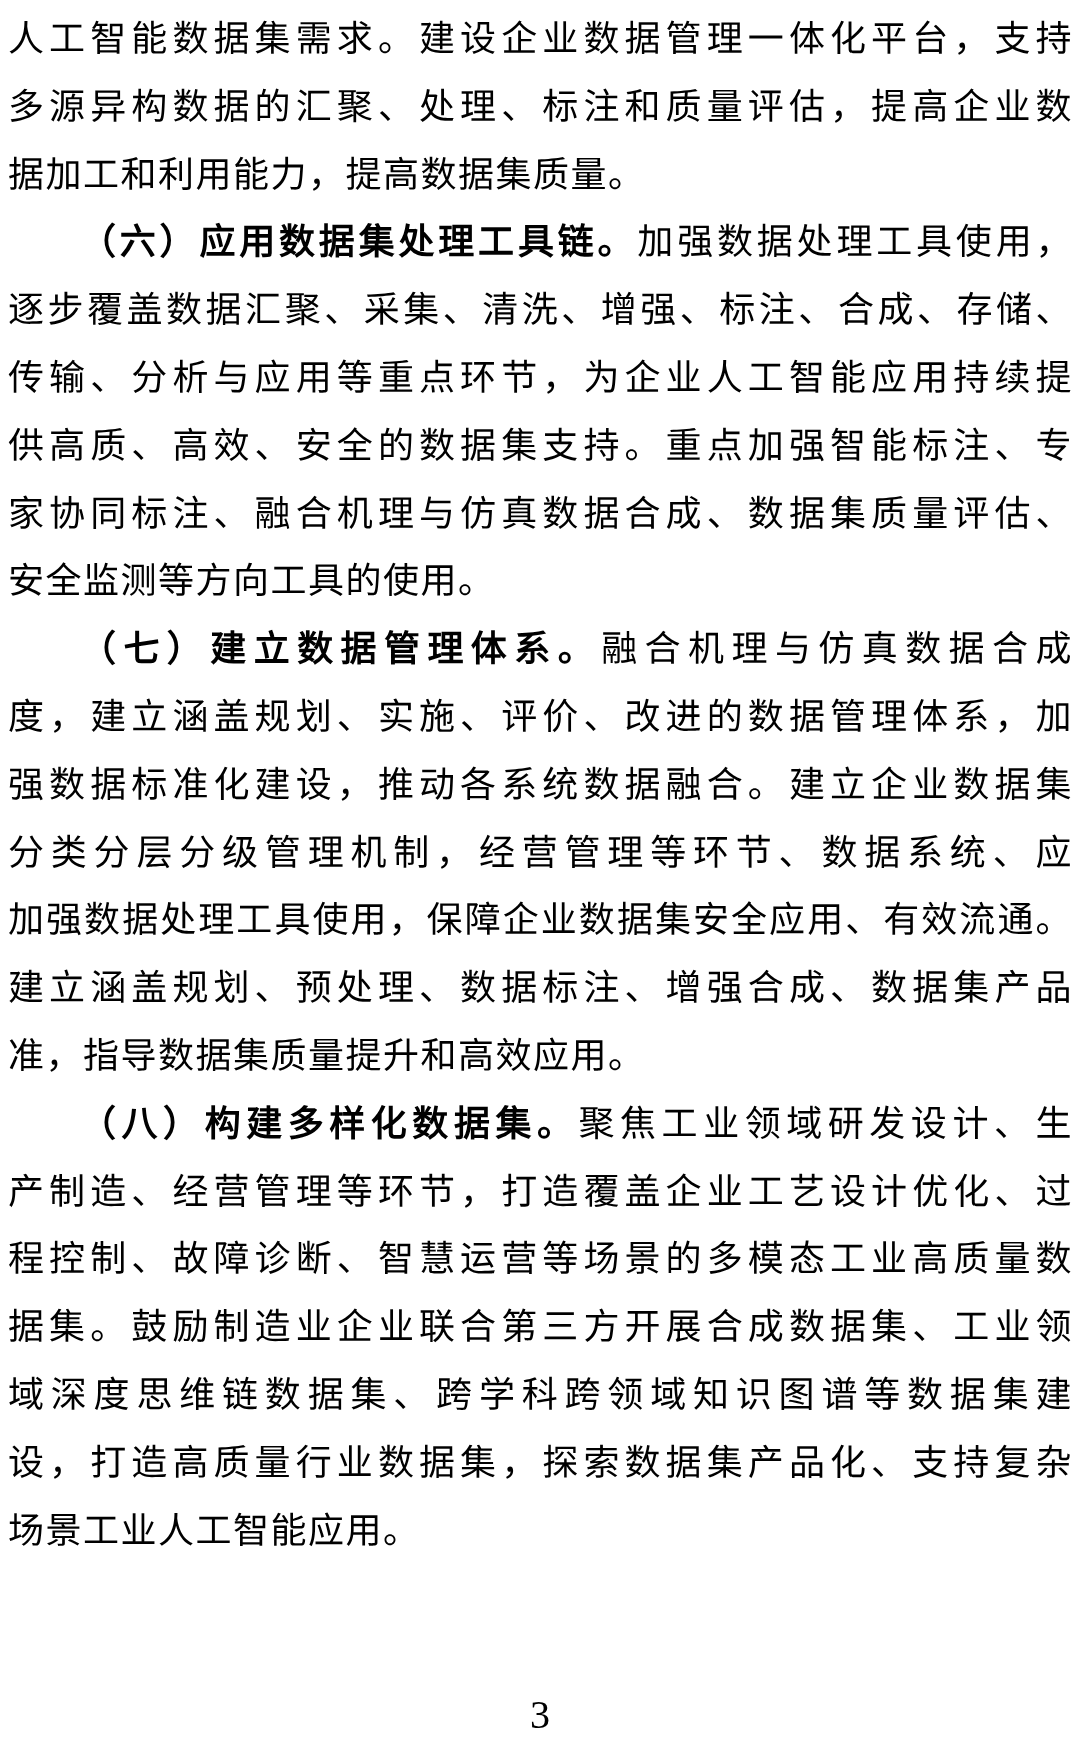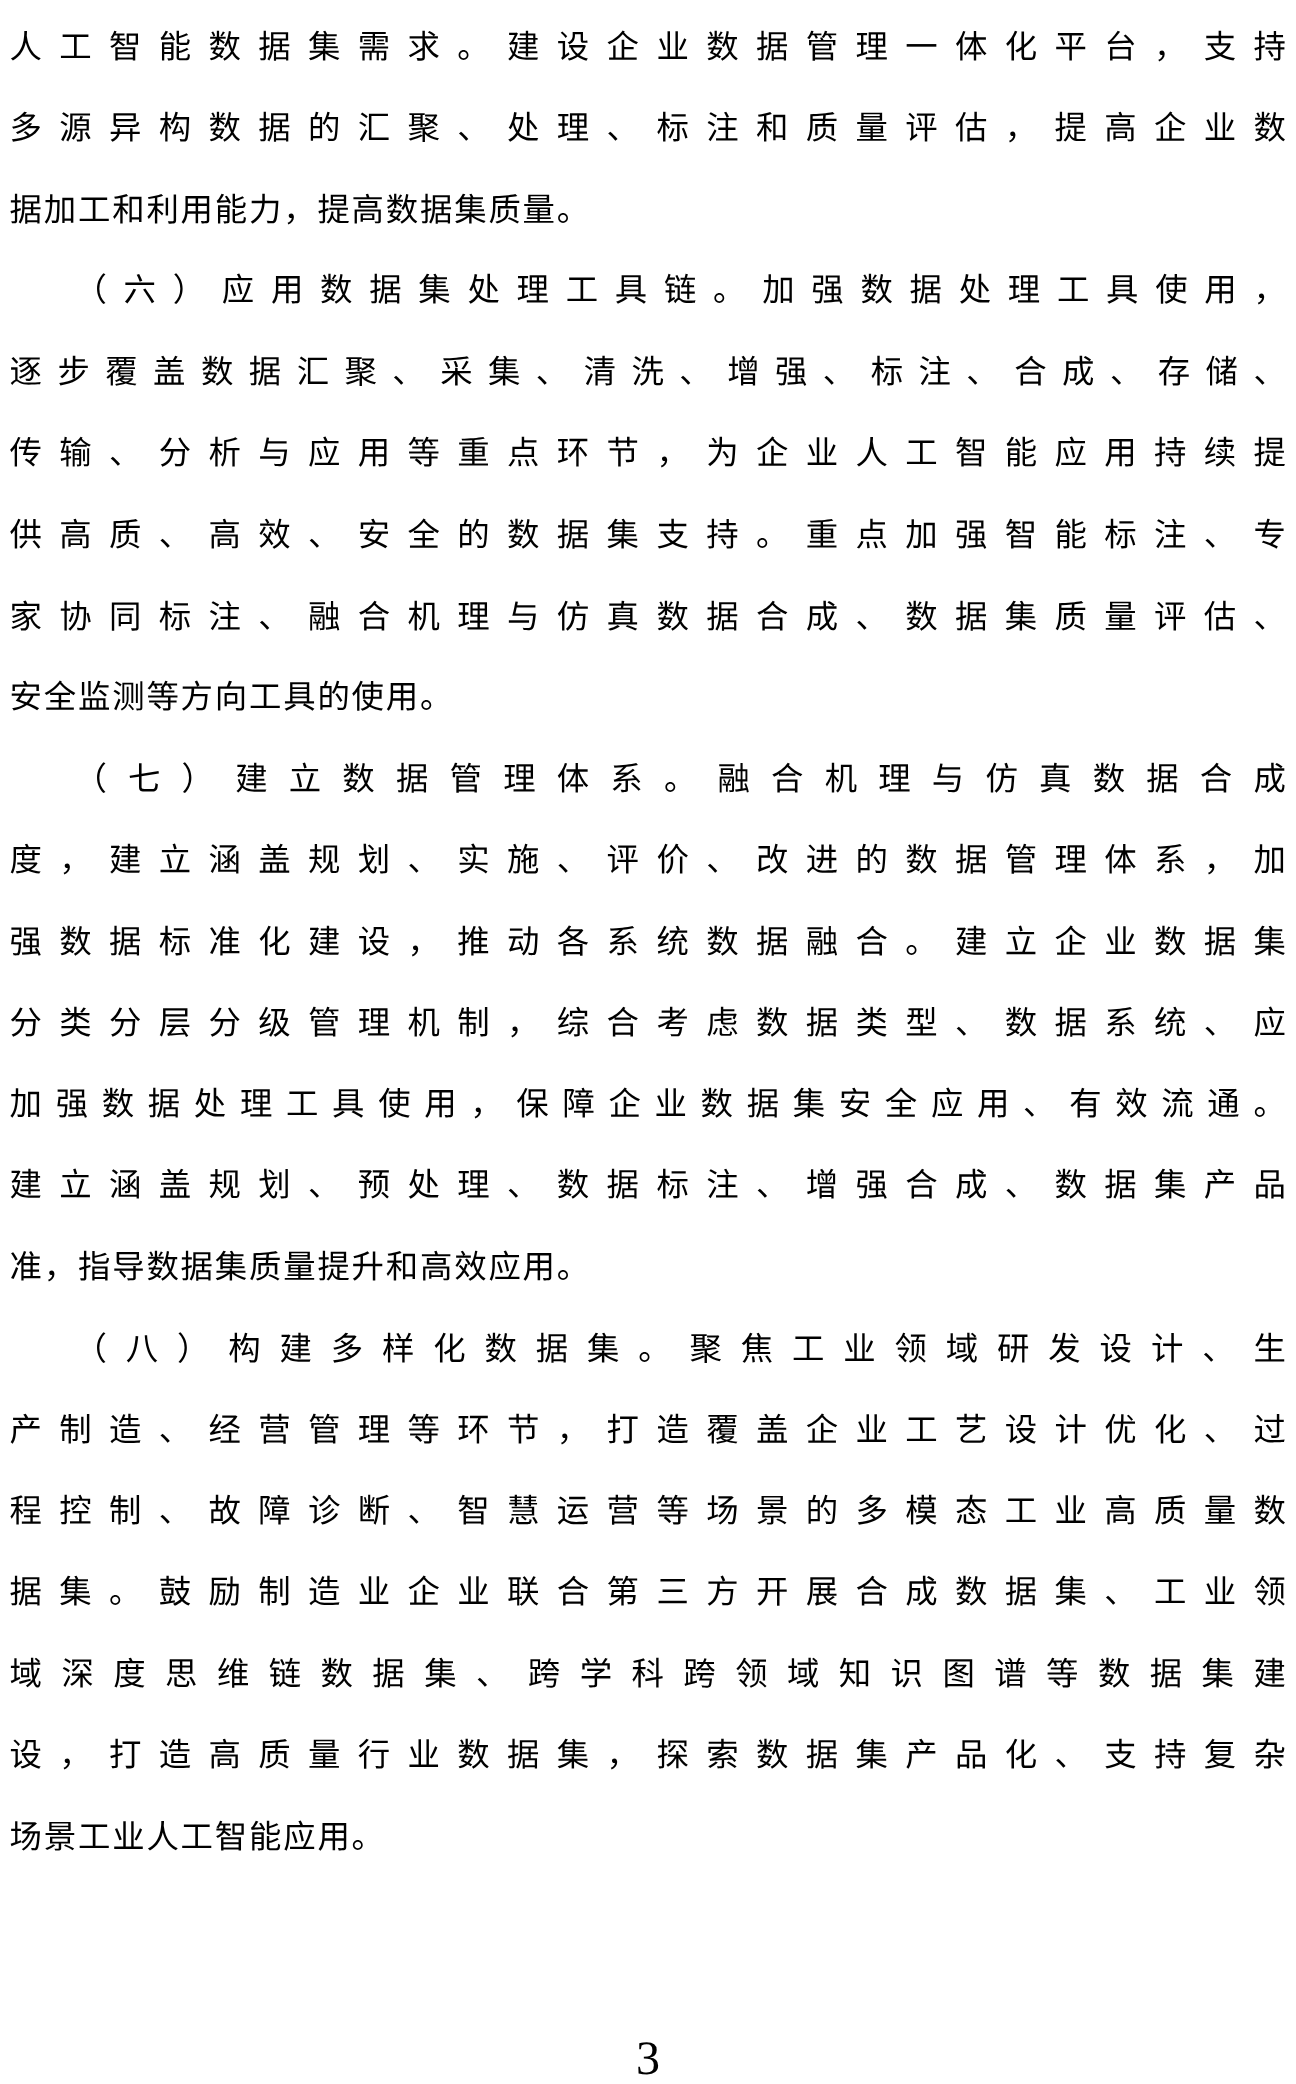--- a/index.html
+++ b/index.html
@@ -24,39 +24,39 @@
     position: absolute;
     inset: 0;
   }
   .text-block {
     position: absolute;
     top: 6px;
     left: 8px;
     right: 8px;
   }
   .line {
-    font-size: 27px;
+    font-size: 36px;
     line-height: 67.8px;
     height: 67.8px;
     white-space: normal;
     text-align: justify;
     text-align-last: justify;
     text-justify: inter-character;
     letter-spacing: 0.5px;
   }
   .line.para-end {
     text-align: right;
     text-align-last: left;
     letter-spacing: 1.5px;
   }
   .line.indent {
     text-indent: 2em;
   }
   .seg { font-weight: normal; }
-  .seg.bold { font-weight: 400; }
+  .seg.bold { font-weight: 700; }
   .page-number {
     position: absolute;
     bottom: 2px;
     left: 0;
     width: 100%;
     text-align: center;
     font-size: 40px;
     line-height: 1;
     font-family: "Liberation Serif", serif;
   }
@@ -71,21 +71,21 @@
       <div class="line para-end"><span class="seg">据加工和利用能力，提高数据集质量。</span></div>
       <div class="line indent"><span class="seg bold">（六）应用数据集处理工具链。</span><span class="seg">加强数据处理工具使用，</span></div>
       <div class="line"><span class="seg">逐步覆盖数据汇聚、采集、清洗、增强、标注、合成、存储、</span></div>
       <div class="line"><span class="seg">传输、分析与应用等重点环节，为企业人工智能应用持续提</span></div>
       <div class="line"><span class="seg">供高质、高效、安全的数据集支持。重点加强智能标注、专</span></div>
       <div class="line"><span class="seg">家协同标注、融合机理与仿真数据合成、数据集质量评估、</span></div>
       <div class="line para-end"><span class="seg">安全监测等方向工具的使用。</span></div>
       <div class="line indent"><span class="seg bold">（七）建立数据管理体系。</span><span class="seg">融合机理与仿真数据合成</span></div>
       <div class="line"><span class="seg">度，建立涵盖规划、实施、评价、改进的数据管理体系，加</span></div>
       <div class="line"><span class="seg">强数据标准化建设，推动各系统数据融合。建立企业数据集</span></div>
-      <div class="line"><span class="seg">分类分层分级管理机制，综合考虑数据类型、数据系统、应</span></div>
+      <div class="line"><span class="seg">分类分层分级管理机制，经营管理等环节、数据系统、应</span></div>
       <div class="line"><span class="seg">加强数据处理工具使用，保障企业数据集安全应用、有效流通。</span></div>
       <div class="line"><span class="seg">建立涵盖规划、预处理、数据标注、增强合成、数据集产品</span></div>
       <div class="line para-end"><span class="seg">准，指导数据集质量提升和高效应用。</span></div>
       <div class="line indent"><span class="seg bold">（八）构建多样化数据集。</span><span class="seg">聚焦工业领域研发设计、生</span></div>
       <div class="line"><span class="seg">产制造、经营管理等环节，打造覆盖企业工艺设计优化、过</span></div>
       <div class="line"><span class="seg">程控制、故障诊断、智慧运营等场景的多模态工业高质量数</span></div>
       <div class="line"><span class="seg">据集。鼓励制造业企业联合第三方开展合成数据集、工业领</span></div>
       <div class="line"><span class="seg">域深度思维链数据集、跨学科跨领域知识图谱等数据集建</span></div>
       <div class="line"><span class="seg">设，打造高质量行业数据集，探索数据集产品化、支持复杂</span></div>
       <div class="line para-end"><span class="seg">场景工业人工智能应用。</span></div>

